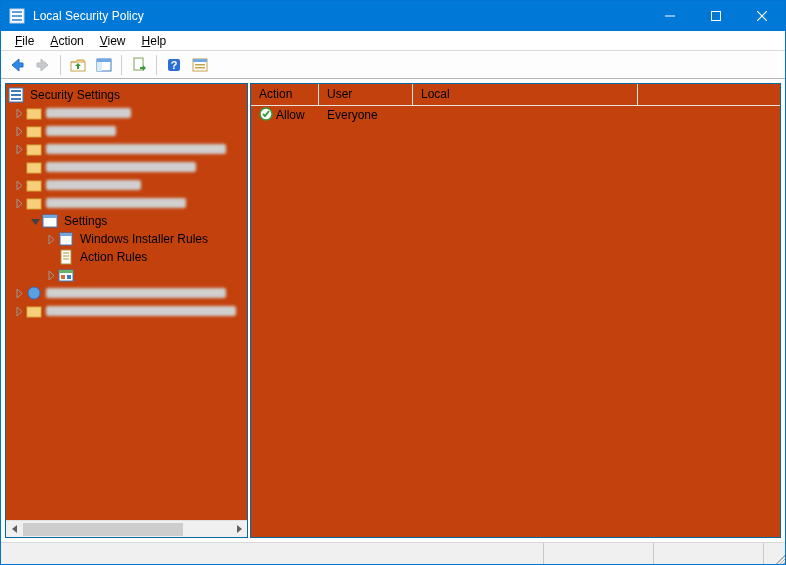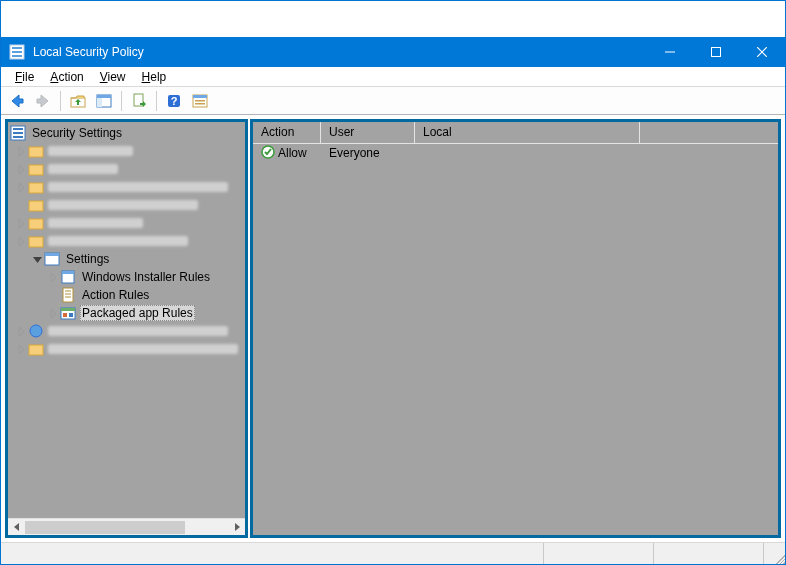--- a/index.html
+++ b/index.html
@@ -1,36 +1,36 @@
 <!DOCTYPE html>
 <html><head>
 <meta charset="utf-8">
 <style>
   * { box-sizing: border-box; }
   html, body { margin:0; padding:0; font-family: "Segoe UI", Tahoma, sans-serif; font-size:12px; color:#000; }
   .window { width:786px; height:565px; border:1px solid #0173d0; background:#fff; display:flex; flex-direction:column; position:relative; }
   
-  .titlebar { height:30px; background:#0078d7; display:flex; align-items:center; color:#fff;margin-top:36px; }
+  .titlebar { height:30px; background:#0078d7; display:flex; align-items:center; color:#fff; }
   .titlebar .app-icon { width:16px; height:16px; margin:0 8px; }
   .titlebar .title { font-size:12px; flex:0 0 auto; }
   .titlebar .spacer { flex:1; }
   .caption-btn { width:46px; height:30px; display:flex; align-items:center; justify-content:center; }
   .caption-btn svg { width:10px; height:10px; }
   
   .menubar { height:20px; display:flex; align-items:center; padding:0 6px; border-bottom:1px solid #d9d9d9; }
   .menu-item { padding:2px 8px; cursor:default; }
   .menu-item .ul { text-decoration:underline; }
   
   .toolbar { height:28px; border-bottom:1px solid #b5b5b5; display:flex; align-items:center; padding:0 4px; gap:2px; background:#fdfdfd; }
   .tool-sep { width:1px; height:20px; background:#cfcfcf; margin:0 3px; }
   .tool-btn { width:24px; height:22px; display:flex; align-items:center; justify-content:center; border:1px solid transparent; }
   .tool-btn svg { width:16px; height:16px; }
   
   .body { flex:1; display:flex; padding:4px; gap:2px; min-height:0; }
-  .pane { border:3px solid #0369a1; background:#a3a3a3; position:relative; display:flex; flex-direction:column; }
+  .pane { border:1px solid #0369a1; background:#c2410c; position:relative; display:flex; flex-direction:column; }
   .left-pane { width:243px; }
   .right-pane { flex:1; }
   
   .tree { flex:1; overflow:hidden; padding:2px 0 0 2px; }
   .tree-row { display:flex; align-items:center; height:18px; white-space:nowrap; }
   .tree-row .indent { display:inline-block; }
   .twisty { width:14px; height:14px; display:flex; align-items:center; justify-content:center; color:#5c5c5c; }
   .twisty svg { width:9px; height:9px; }
   .twisty.blank { visibility:hidden; }
   .node-icon { width:16px; height:16px; margin-right:4px; display:flex; align-items:center; justify-content:center; }
@@ -310,21 +310,20 @@
               </svg>
             </span>
           <span class="node-icon">
               <svg viewBox="0 0 16 16">
                 <rect x="1" y="3" width="14" height="11" fill="#fff" stroke="#3c7bbf"></rect>
                 <rect x="1" y="3" width="14" height="3" fill="#69b069"></rect>
                 <rect x="3" y="8" width="4" height="4" fill="#d96a39"></rect>
                 <rect x="9" y="8" width="4" height="4" fill="#3c7bbf"></rect>
               </svg>
             </span>
-          <span class="node-label selected">Packaged app Rules</span>
         </div>
 
         <div class="tree-row blur-row">
             <span class="indent" style="width:4px"></span>
             <span class="twisty">
               <svg viewBox="0 0 9 9">
                 <path d="M2 0 L7 4.5 L2 9 Z" fill="none" stroke="#9a9a9a"></path>
               </svg>
             </span>
             <span class="node-icon">

